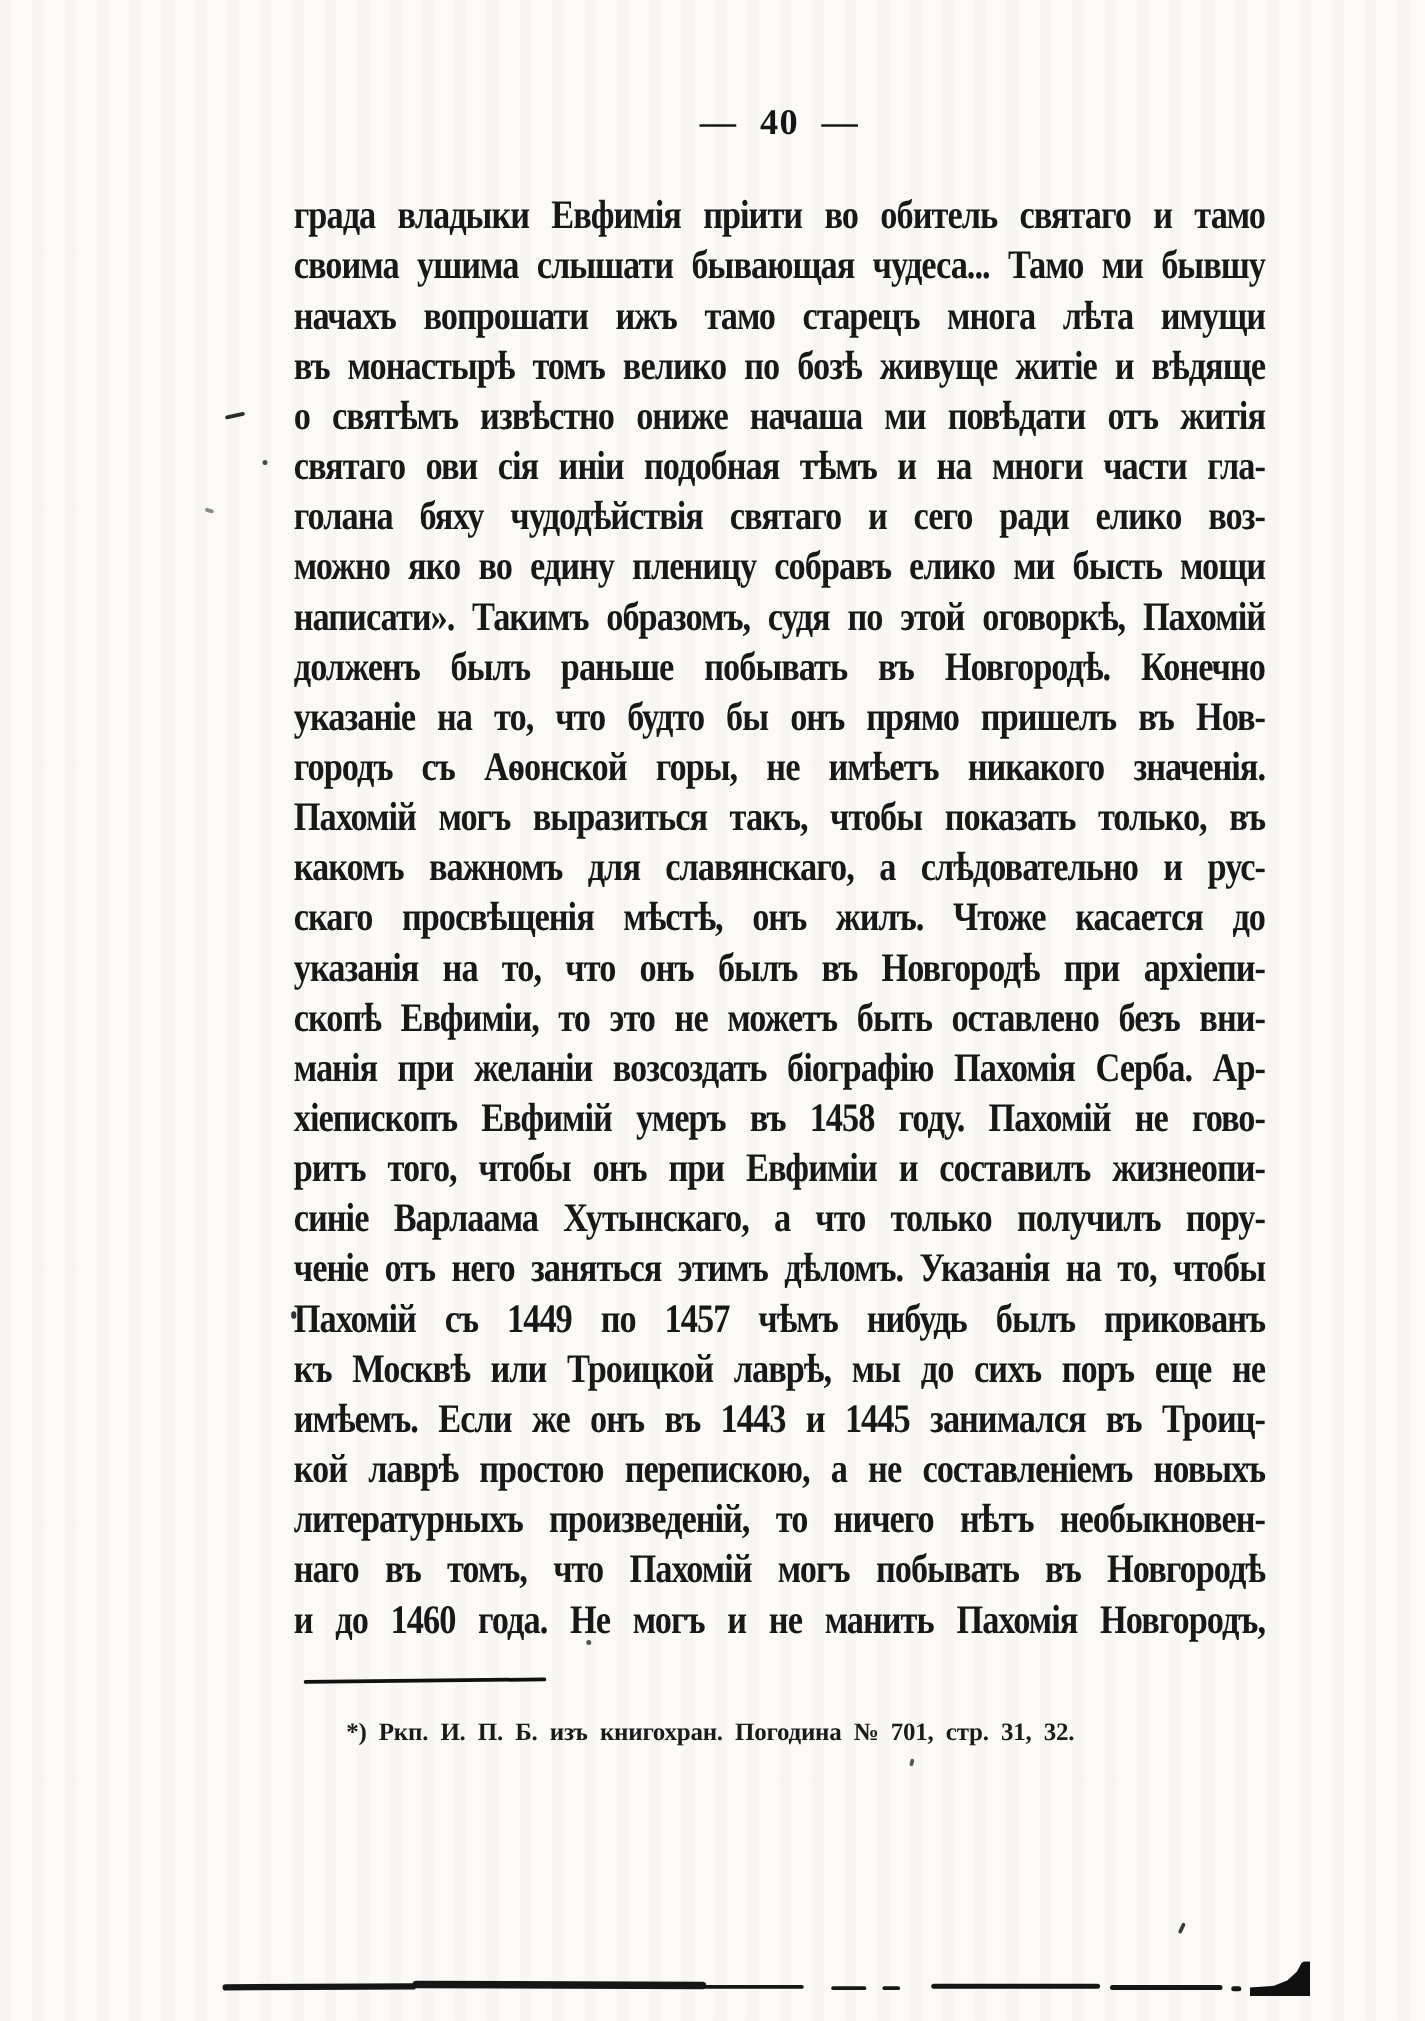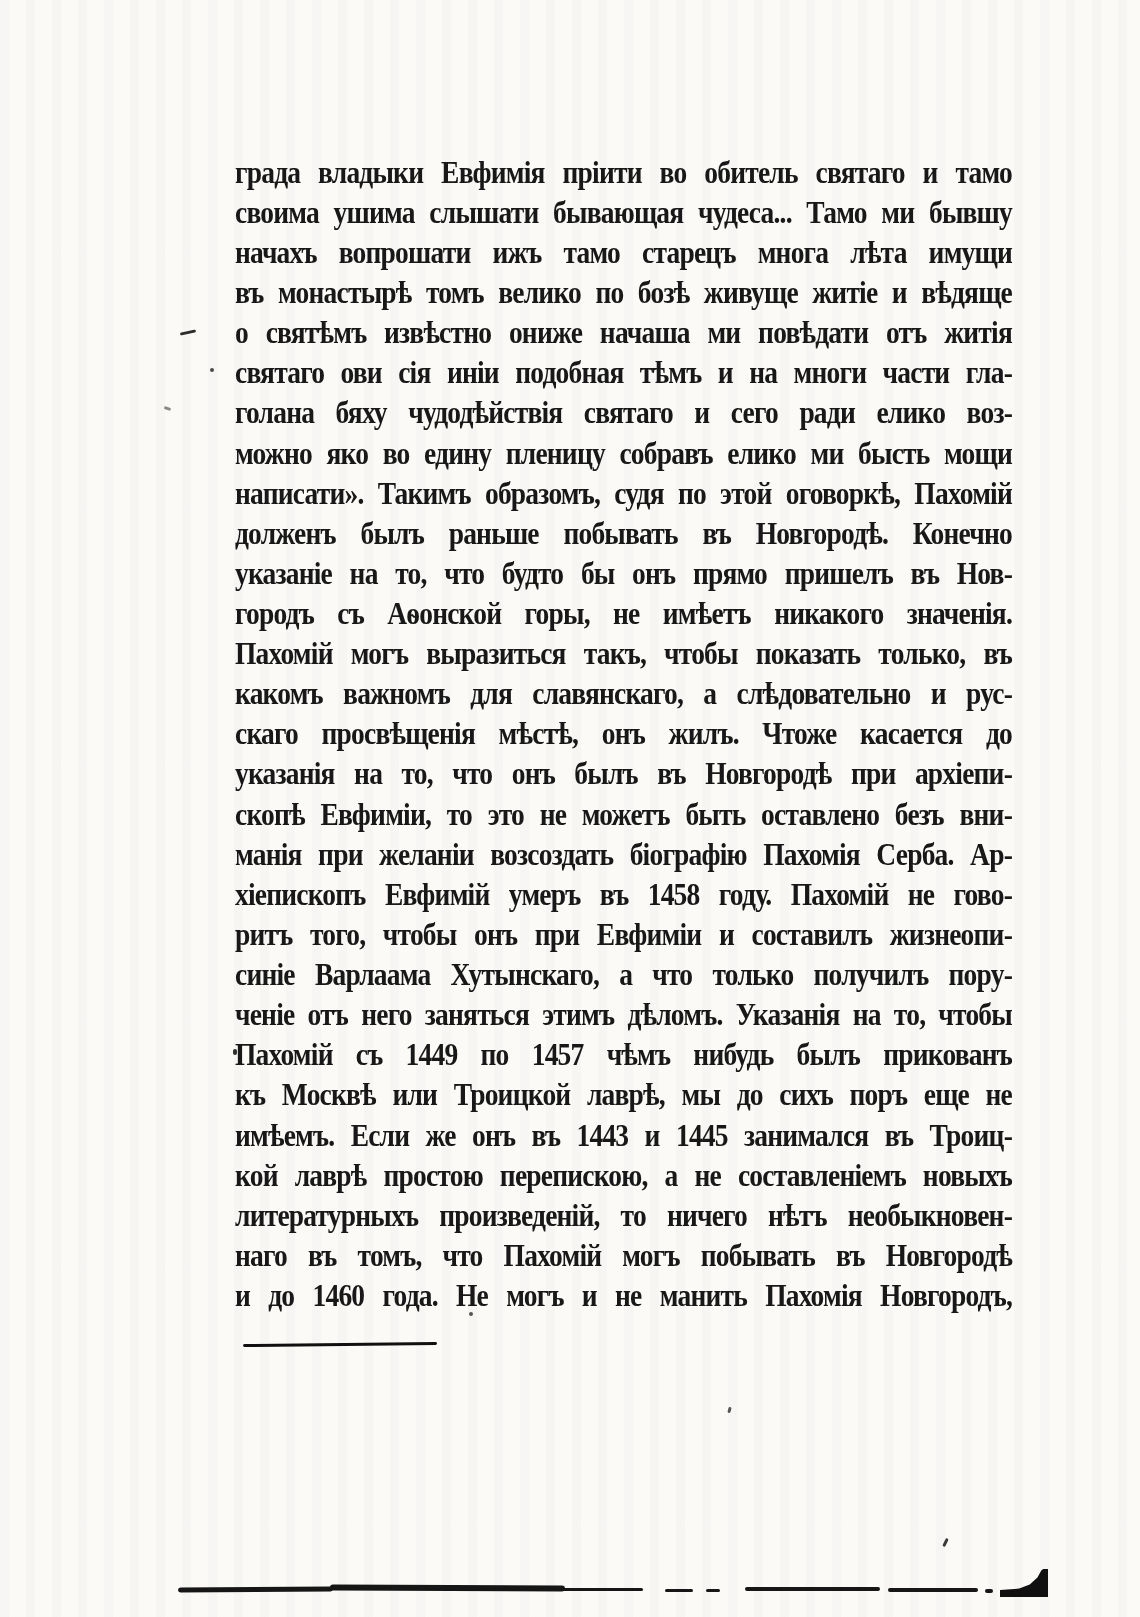--- a/index.html
+++ b/index.html
@@ -89,20 +89,21 @@
     left: 1000px; top: 1569px; width: 48px; height: 28px;
     background: #101010;
     clip-path: polygon(0 75%, 40% 70%, 62% 55%, 78% 30%, 86% 5%, 90% 0, 100% 0, 100% 100%, 0 100%);
   }
 </style>
 </head>
 <body>
 
 <div class="page">
 
+  <div class="page-number">— 40 —</div>
 
   <div class="body-text">
       <div class="line">града владыки Евфимія пріити во обитель святаго и тамо</div>
       <div class="line">своима ушима слышати бывающая чудеса... Тамо ми бывшу</div>
       <div class="line">начахъ вопрошати ижъ тамо старецъ многа лѣта имущи</div>
       <div class="line">въ монастырѣ томъ велико по бозѣ живуще житіе и вѣдяще</div>
       <div class="line">о святѣмъ извѣстно ониже начаша ми повѣдати отъ житія</div>
       <div class="line">святаго ови сія иніи подобная тѣмъ и на многи части гла-</div>
       <div class="line">голана бяху чудодѣйствія святаго и сего ради елико воз-</div>
       <div class="line">можно яко во едину пленицу собравъ елико ми бысть мощи</div>
@@ -124,20 +125,21 @@
       <div class="line">къ Москвѣ или Троицкой лаврѣ, мы до сихъ поръ еще не</div>
       <div class="line">имѣемъ. Если же онъ въ 1443 и 1445 занимался въ Троиц-</div>
       <div class="line">кой лаврѣ простою перепискою, а не составленіемъ новыхъ</div>
       <div class="line">литературныхъ произведеній, то ничего нѣтъ необыкновен-</div>
       <div class="line">наго въ томъ, что Пахомій могъ побывать въ Новгородѣ</div>
       <div class="line">и до 1460 года. Не могъ и не манить Пахомія Новгородъ,</div>
     </div>
 
   <div class="footnote-separator"></div>
 
+  <div class="footnote">*) Ркп. И. П. Б. изъ книгохран. Погодина № 701, стр. 31, 32.</div>
 
   <div class="artifact a-dash1"></div>
   <div class="artifact a-dot1"></div>
   <div class="artifact a-dash2"></div>
   <div class="artifact a-dot2"></div>
   <div class="artifact a-dot3"></div>
   <div class="artifact a-tick1"></div>
   <div class="artifact a-tick2"></div>
 
   <div class="streak s1"></div>

